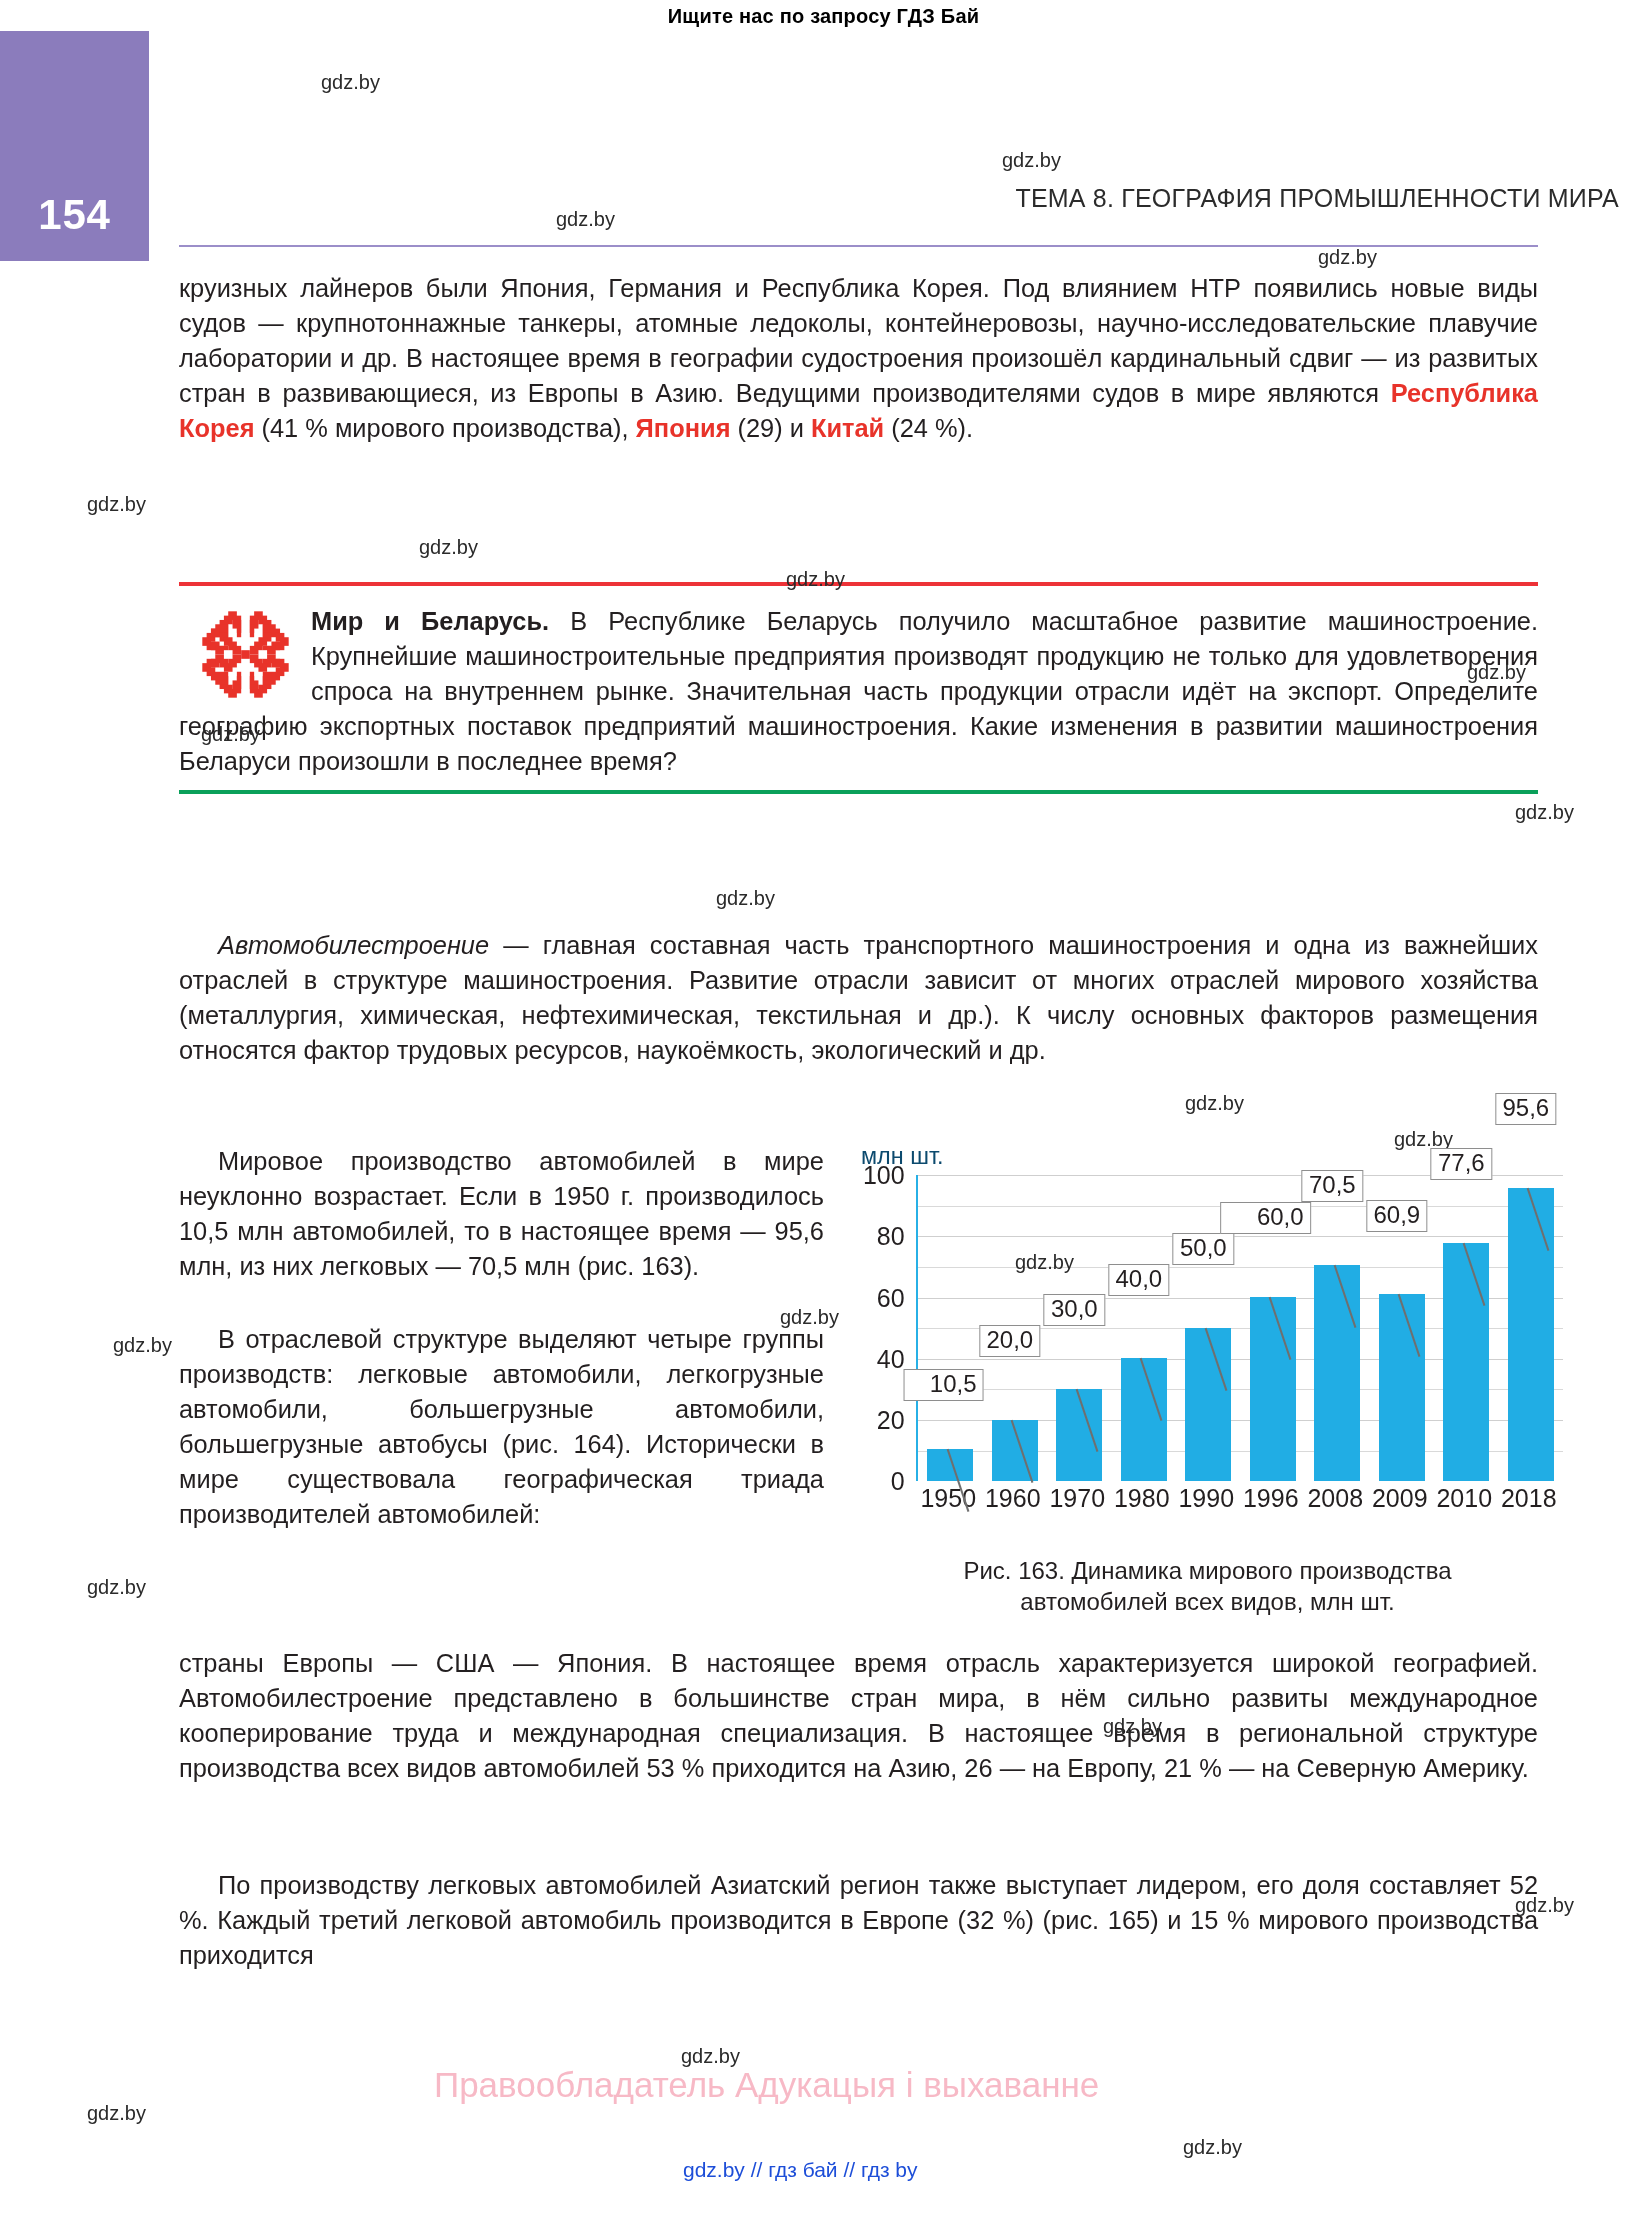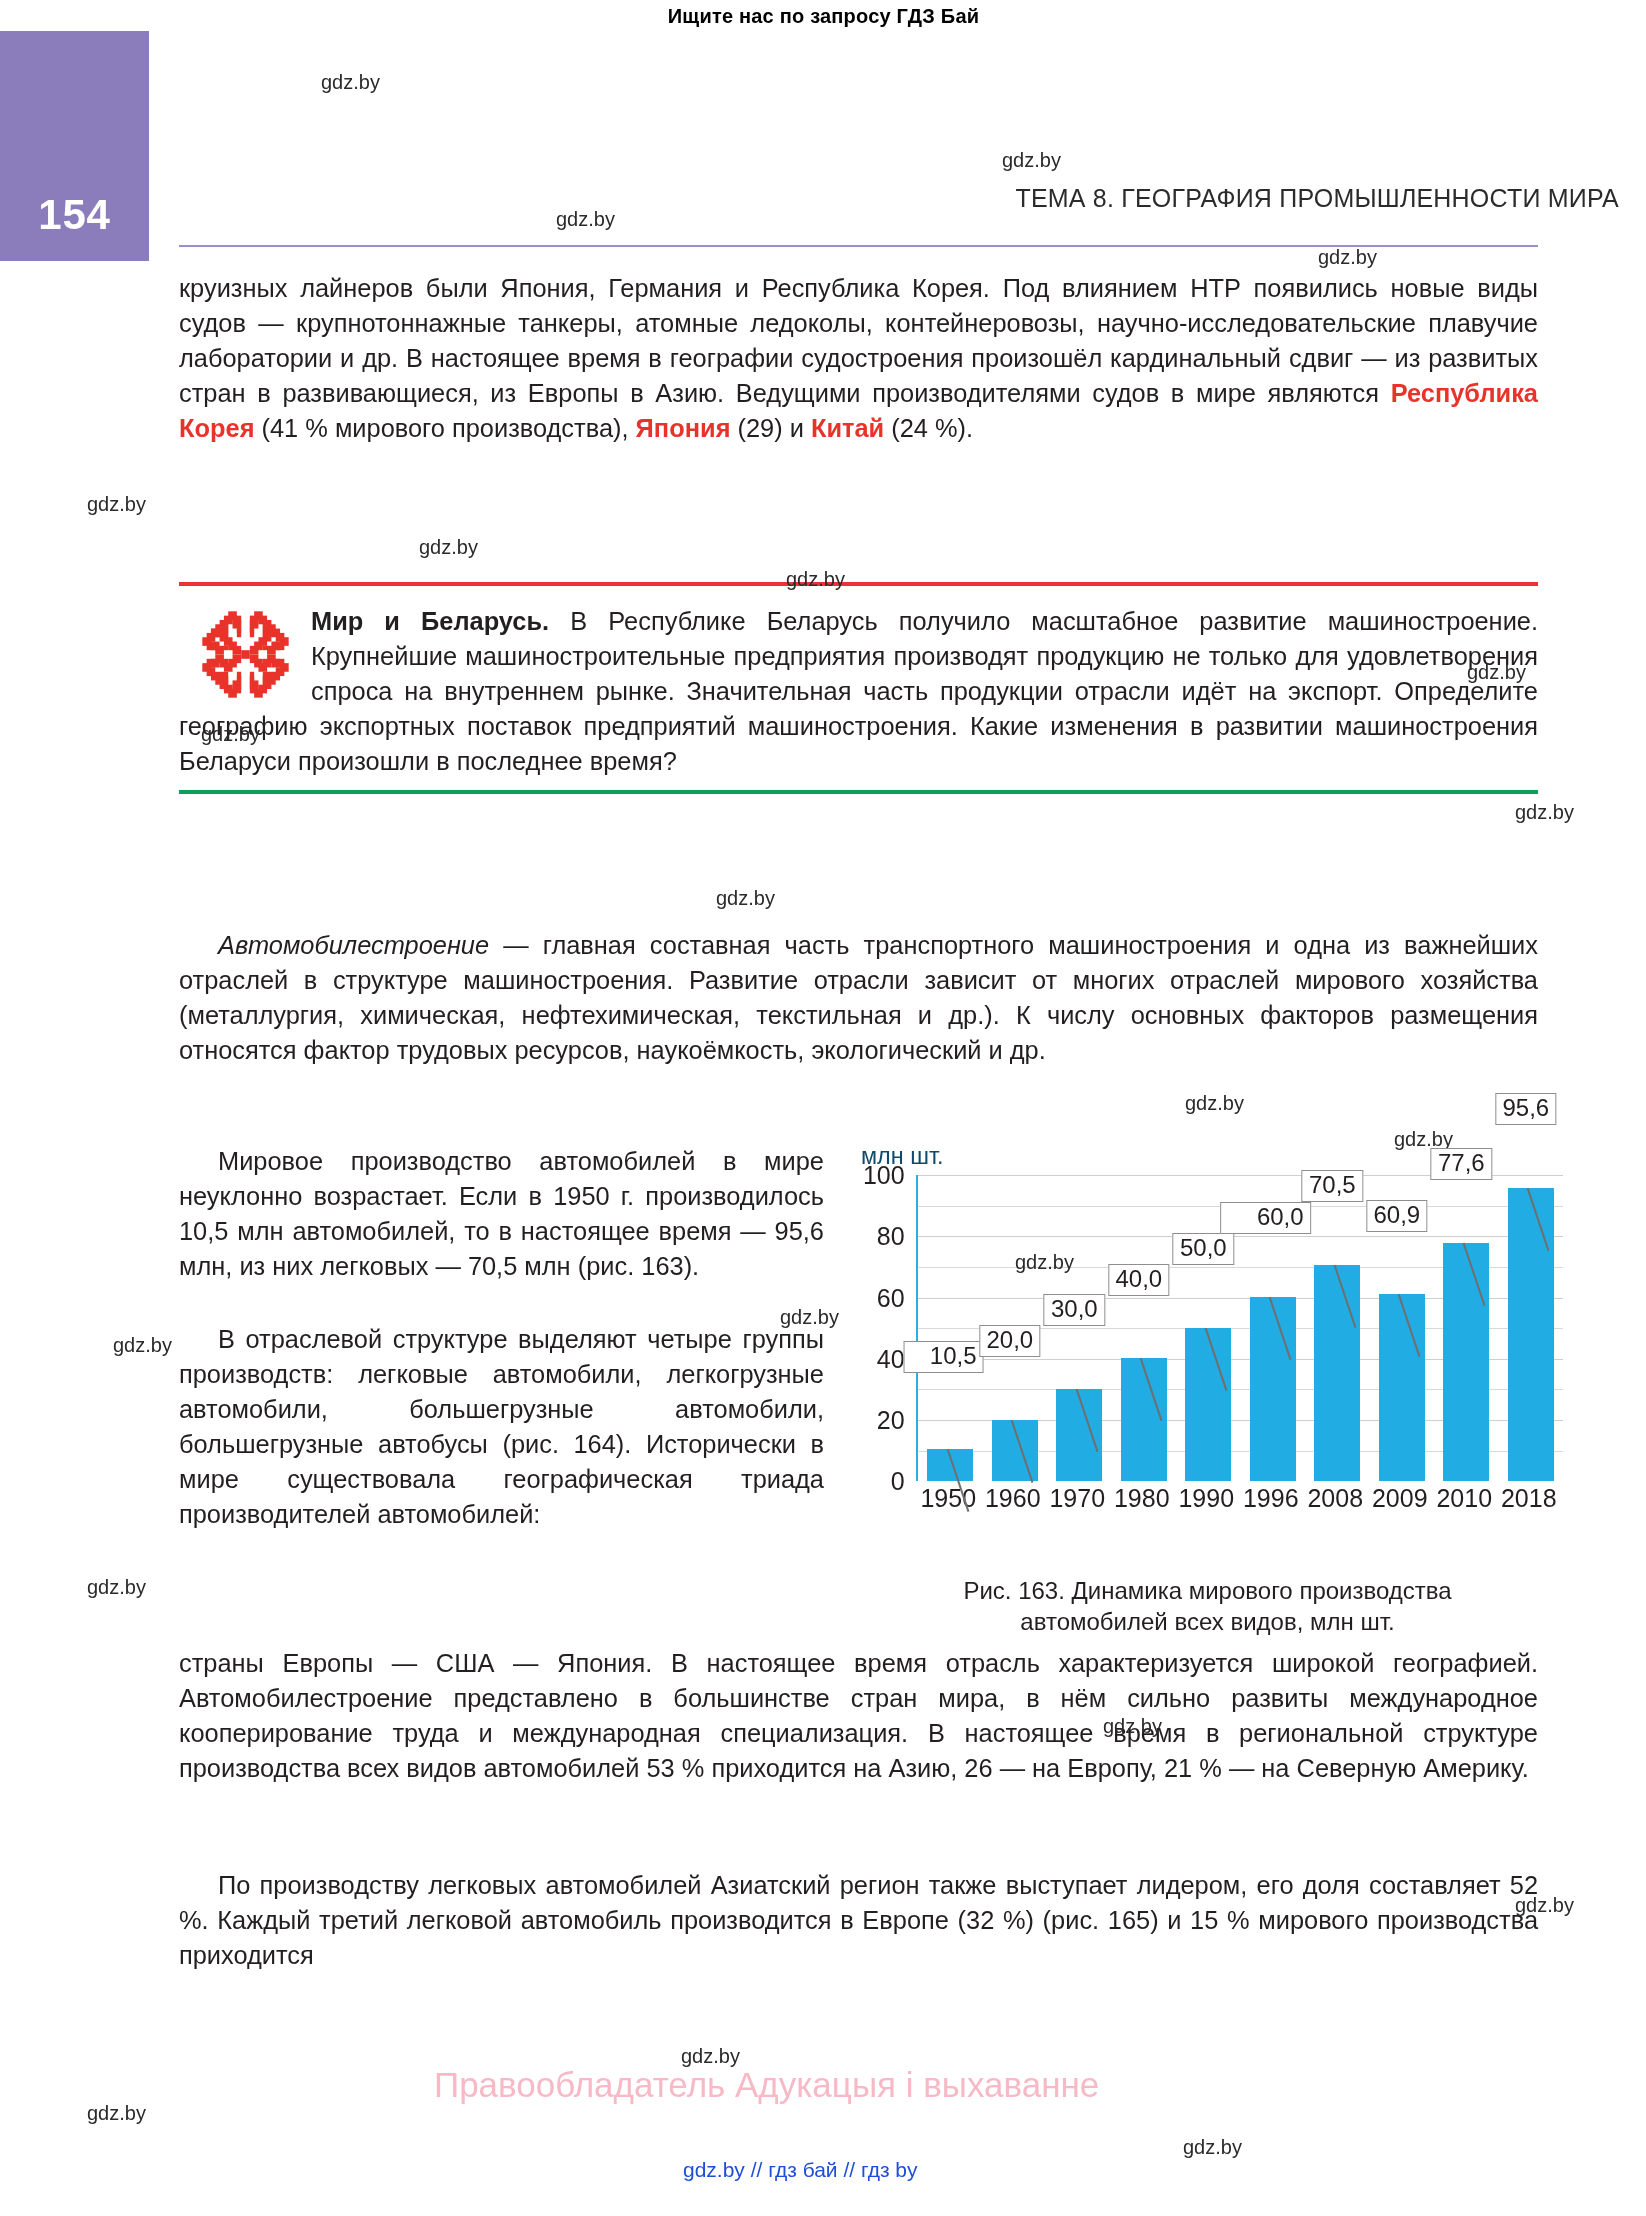--- a/index.html
+++ b/index.html
@@ -162,21 +162,21 @@
     width:645px;
     display:flex; justify-content:space-around;
   }
   .xtick{
     width:9.1%;
     text-align:center;
     font-size:25px;
     color:#231f20;
   }
   .fig-caption{
-    margin-top:62px;
+    margin-top:42px;
     text-align:center;
     font-size:24px;
     line-height:31px;
     color:#231f20;
   }
 
   
   .wm{
     position:absolute;
     font-size:20px;
@@ -338,21 +338,21 @@
           <div class="grid-line" style="top: 153px;"></div>
           <div class="grid-line major" style="top: 123px;"></div>
           <div class="grid-line" style="top: 92px;"></div>
           <div class="grid-line major" style="top: 61px;"></div>
           <div class="grid-line" style="top: 31px;"></div>
           <div class="grid-line major" style="top: 0px;"></div>
         </div>
       <div class="bars" id="bars">
           <div class="bar-slot">
             <div class="bar" style="height: 32px; background: rgb(33, 173, 228);"></div>
-            <div class="callout-box" style="bottom: 108px; padding-left: 25px;">10,5</div>
+            <div class="callout-box" style="bottom: 80px; padding-left: 25px;">10,5</div>
             <div class="leader" style="height: 66px; bottom: 32px; left: 44%; transform: rotate(161.565deg); transform-origin: center bottom;"></div>
           </div>
           <div class="bar-slot">
             <div class="bar" style="height: 61px; background: rgb(33, 173, 228);"></div>
             <div class="callout-box" style="bottom: 124px;">20,0</div>
             <div class="leader" style="height: 66px; bottom: 61px; left: 44%; transform: rotate(161.565deg); transform-origin: center bottom;"></div>
           </div>
           <div class="bar-slot">
             <div class="bar" style="height: 92px; background: rgb(33, 173, 228);"></div>
             <div class="callout-box" style="bottom: 155px;">30,0</div>

